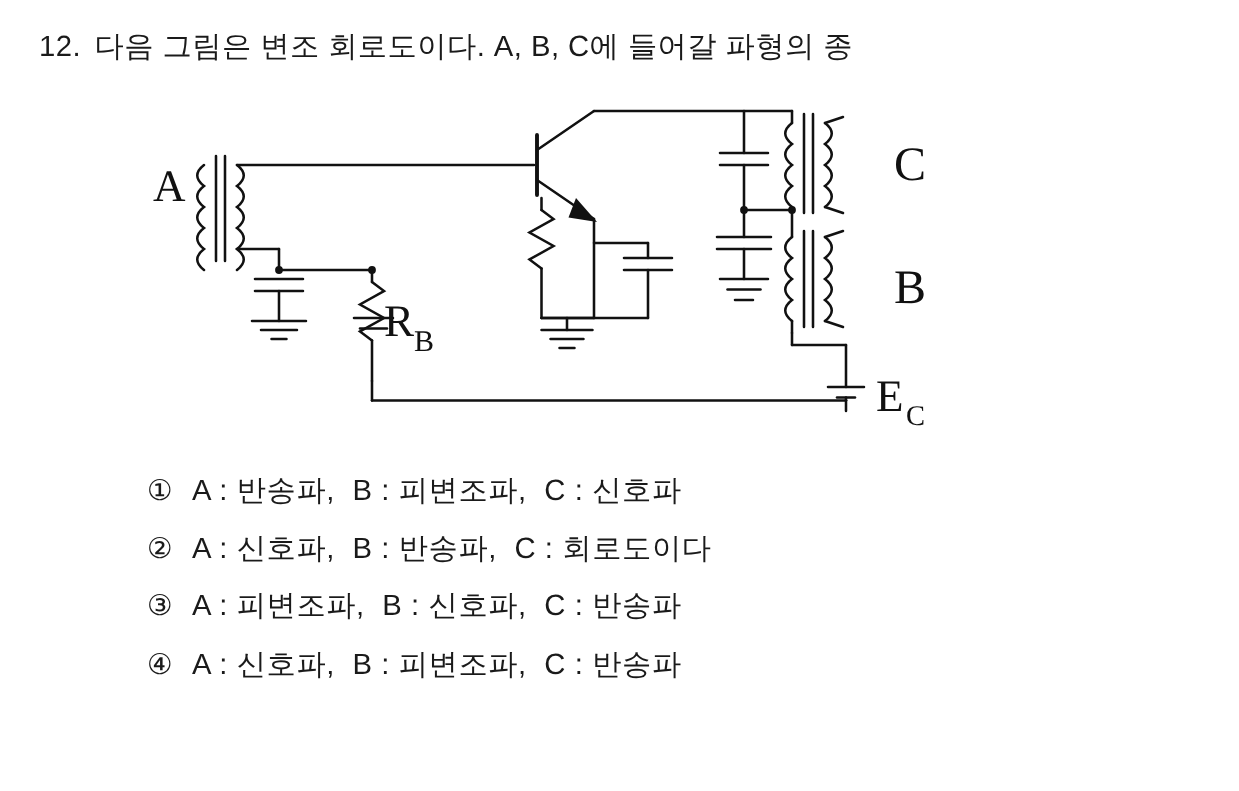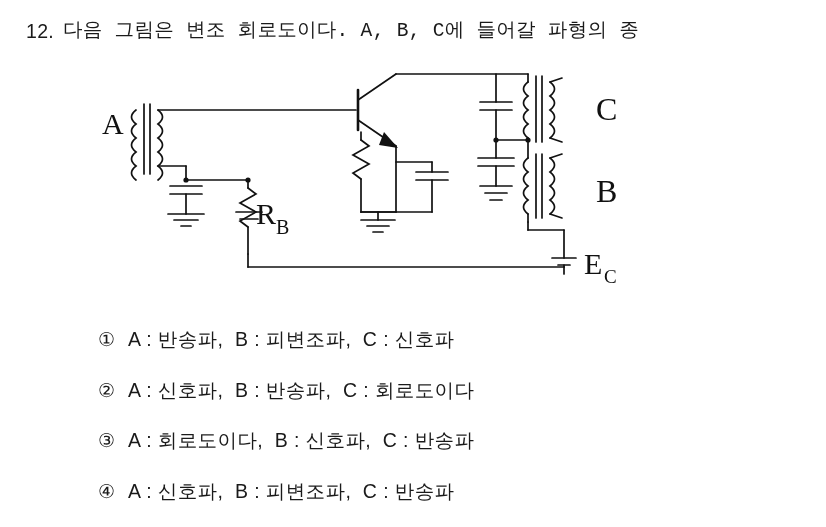--- a/index.html
+++ b/index.html
@@ -33,21 +33,20 @@
   .q-number {
     flex: 0 0 auto;
     margin-right: 9px;
     font-size: 19.5px;
   }
   .q-text {
     flex: 1 1 auto;
     max-width: 700px;
     text-align: justify;
     text-justify: inter-word;
-    font-family: Liberation Mono, monospace;
   }
   .q-line2 {
     display: block;
   }
 
   
   .figure {
     position: relative;
     margin: 16px 0 0 70px;
     width: 600px;
@@ -70,21 +69,20 @@
     letter-spacing: 0.4px;
   }
   .choice-marker {
     flex: 0 0 auto;
     width: 30px;
     font-size: 19px;
   }
   .choice-text {
     flex: 1 1 auto;
     white-space: pre;
-    margin-top: 12px;
   }
 </style>
 </head>
 <body>
 
 <div class="page">
 
   <div class="question">
     <span class="q-number">12.</span>
     <span class="q-text">
@@ -228,21 +226,21 @@
       <span class="choice-text">A : 반송파,  B : 피변조파,  C : 신호파</span>
     </div>
 
     <div class="choice">
       <span class="choice-marker">②</span>
       <span class="choice-text">A : 신호파,  B : 반송파,  C : 회로도이다</span>
     </div>
 
     <div class="choice">
       <span class="choice-marker">③</span>
-      <span class="choice-text">A : 회로도이다,  B : 신호파,  C : 반송파</span>
+      <span class="choice-text">A : 피변조파,  B : 신호파,  C : 반송파</span>
     </div>
 
     <div class="choice">
       <span class="choice-marker">④</span>
       <span class="choice-text">A : 신호파,  B : 피변조파,  C : 반송파</span>
     </div>
 
   </div>
 
 </div>

